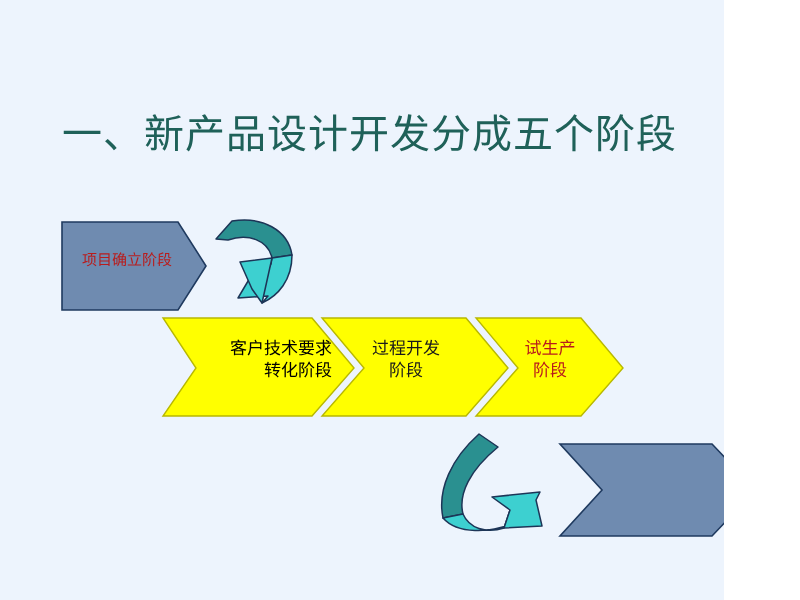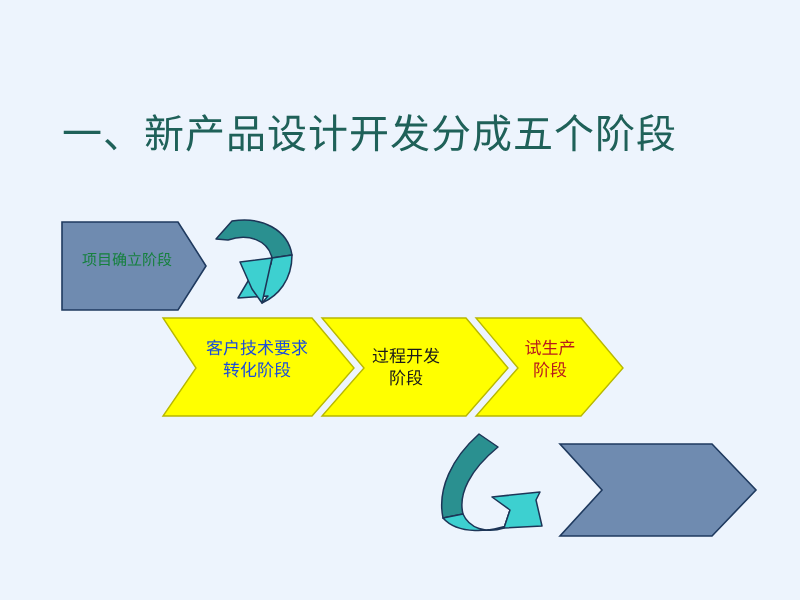--- a/index.html
+++ b/index.html
@@ -8,21 +8,21 @@
     padding: 0;
   }
   body {
     width: 800px;
     height: 600px;
     overflow: hidden;
     font-family: "DejaVu Sans", "Liberation Sans", sans-serif;
   }
   #slide {
     position: relative;
-    width: 800px;
+    width: 724px;
     height: 600px;
     background: #edf4fd;
     overflow: hidden;
   }
   #slide-title {
     position: absolute;
     left: 62px;
     top: 108px;
     width: 680px;
     font-size: 40px;
@@ -106,24 +106,24 @@
       <path d="M 443,518 L 463,514
                C 469,528 486,534 504,528
                L 510,510 L 516,522
                C 490,534 457,534 443,518 Z" fill="#3dd0d0" stroke="#1d3557" stroke-width="1.5" stroke-linejoin="round"></path>
       <path d="M 492,497 L 540,492 L 536,500 L 542,526 L 504,528 L 510,510 Z" fill="#3dd0d0" stroke="#1d3557" stroke-width="1.5" stroke-linejoin="round"></path>
     </g>
 
     <polygon points="560,444 712,444 756,490 712,536 560,536 602,490" fill="#6f8bb0" stroke="#1f3a5f" stroke-width="1.6"></polygon>
   </svg>
 
-  <div class="shape-label" id="label-stage-1" style="color: #15803d;">项目确立阶段</div>
+  <div class="shape-label" id="label-stage-1" style="color: #b91c1c;">项目确立阶段</div>
 
-  <div class="shape-label label-yellow" id="label-stage-2" style="color: #1d4ed8;">客户技术要求
+  <div class="shape-label label-yellow" id="label-stage-2" style="color: #000000; text-align: right;">客户技术要求
 转化阶段</div>
 
-  <div class="shape-label label-yellow" id="label-stage-3" style="color: rgb(26, 26, 26); margin-top: 8px;">过程开发
+  <div class="shape-label label-yellow" id="label-stage-3" style="color: rgb(26, 26, 26);">过程开发
 阶段</div>
 
   <div class="shape-label label-yellow" id="label-stage-4" style="color: #b91c1c;">试生产
 阶段</div>
 
 </div>
 
 </body></html>

